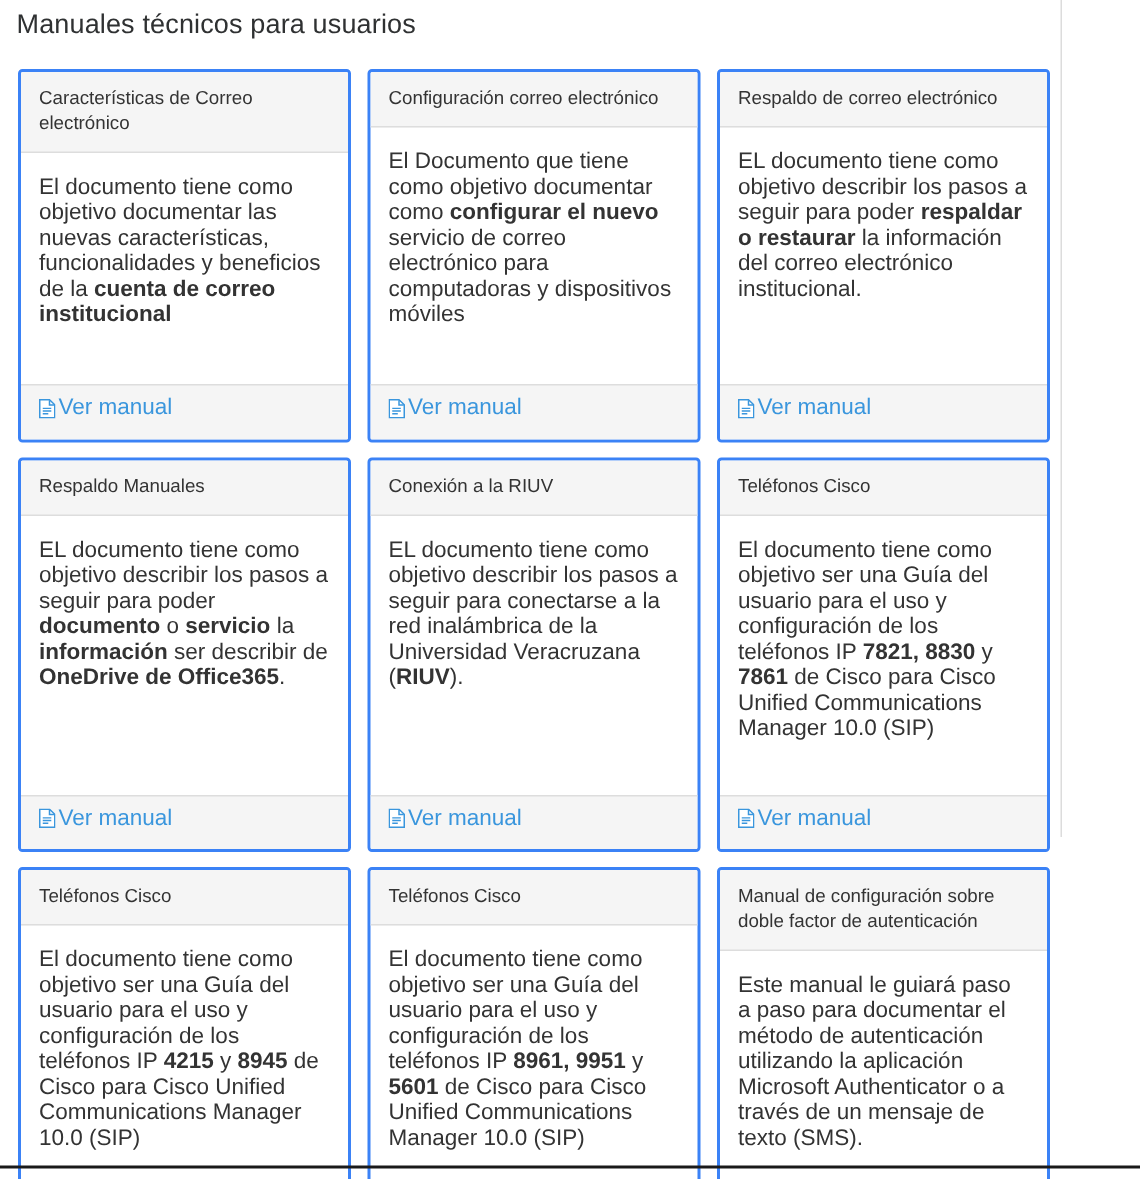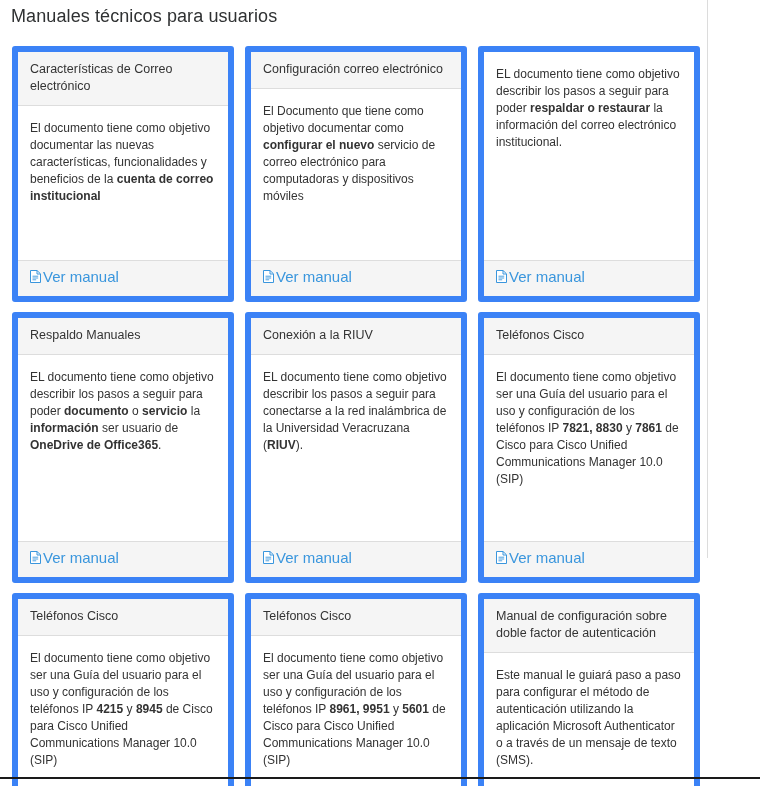--- a/index.html
+++ b/index.html
@@ -44,40 +44,40 @@
     padding: 18px 0 0 12px;
     display: grid;
     grid-template-columns: 222px 222px 222px;
     column-gap: 11px;
     grid-auto-rows: min-content;
   }
   .grid-row {
     display: contents;
   }
   .panel {
-    border: 6px solid #3b82f6;
+    border: 2px solid #3b82f6;
     border-radius: 3px;
     background: #ffffff;
     margin-bottom: 10px;
     display: flex;
     flex-direction: column;
     box-sizing: border-box;
     overflow: hidden;
   }
   .panel-heading {
     background: #f5f5f5;
     border-bottom: 1px solid #dddddd;
     padding: 9px 12px 10px 12px;
     font-size: 12.5px;
     line-height: 17px;
     color: #333333;
   }
   .panel-body {
     padding: 14px 12px 12px 12px;
-    font-size: 12px;
+    font-size: 15px;
     line-height: 17px;
     color: #333333;
     flex: 1 1 auto;
   }
   .panel-body b {
     font-weight: 700;
   }
   .panel-footer {
     background: #f5f5f5;
     border-top: 1px solid #dddddd;
@@ -144,40 +144,41 @@
                 <path d="M7 0.8 V4 H10.2" fill="none" stroke="#3a96dd" stroke-width="1"></path>
                 <path d="M2.5 6.2 H8.2 M2.5 8 H8.2 M2.5 9.8 H6.2" stroke="#3a96dd" stroke-width="0.9"></path>
               </svg>
             </span>
             <span>Ver manual</span>
           </a>
         </div>
       </div>
 
       <div class="panel">
+        <div class="panel-heading">Respaldo de correo electrónico</div>
         <div class="panel-body"><span>EL documento tiene como objetivo describir los pasos a seguir para poder </span><b>respaldar o restaurar</b><span> la información del correo electrónico institucional.</span></div>
         <div class="panel-footer">
           <a class="ver-manual">
             <span class="file-icon">
               <svg width="11" height="13" viewBox="0 0 11 13" xmlns="http://www.w3.org/2000/svg">
                 <path d="M0.5 0.5 H7 L10.5 3.8 V12.5 H0.5 Z" fill="#ffffff" stroke="#3a96dd" stroke-width="1"></path>
                 <path d="M7 0.8 V4 H10.2" fill="none" stroke="#3a96dd" stroke-width="1"></path>
                 <path d="M2.5 6.2 H8.2 M2.5 8 H8.2 M2.5 9.8 H6.2" stroke="#3a96dd" stroke-width="0.9"></path>
               </svg>
             </span>
             <span>Ver manual</span>
           </a>
         </div>
       </div>
     </div>
 
     <div class="grid-row r2">
       <div class="panel">
         <div class="panel-heading">Respaldo Manuales</div>
-        <div class="panel-body"><span>EL documento tiene como objetivo describir los pasos a seguir para poder </span><b>documento</b><span> o </span><b>servicio</b><span> la </span><b>información</b><span> ser usuario de </span><b>OneDrive de Office365</b><span>.</span></div>
+        <div class="panel-body"><span>EL documento tiene como objetivo describir los pasos a seguir para poder </span><b>documento</b><span> o </span><b>servicio</b><span> la </span><b>información</b><span> ser describir de </span><b>OneDrive de Office365</b><span>.</span></div>
         <div class="panel-footer">
           <a class="ver-manual">
             <span class="file-icon">
               <svg width="11" height="13" viewBox="0 0 11 13" xmlns="http://www.w3.org/2000/svg">
                 <path d="M0.5 0.5 H7 L10.5 3.8 V12.5 H0.5 Z" fill="#ffffff" stroke="#3a96dd" stroke-width="1"></path>
                 <path d="M7 0.8 V4 H10.2" fill="none" stroke="#3a96dd" stroke-width="1"></path>
                 <path d="M2.5 6.2 H8.2 M2.5 8 H8.2 M2.5 9.8 H6.2" stroke="#3a96dd" stroke-width="0.9"></path>
               </svg>
             </span>
             <span>Ver manual</span>
@@ -234,21 +235,21 @@
         <div class="panel-heading">Teléfonos Cisco</div>
         <div class="panel-body"><span>El documento tiene como objetivo ser una Guía del usuario para el uso y configuración de los teléfonos IP </span><b>8961, 9951</b><span> y </span><b>5601</b><span> de Cisco para Cisco Unified Communications Manager 10.0 (SIP)</span></div>
         <div class="panel-footer">
           
         </div>
 
       </div>
 
       <div class="panel tall">
         <div class="panel-heading">Manual de configuración sobre doble factor de autenticación</div>
-        <div class="panel-body"><span>Este manual le guiará paso a paso para configurar el método de autenticación utilizando la aplicación Microsoft Authenticator o a través de un mensaje de texto (SMS).</span></div>
+        <div class="panel-body"><span>Este manual le guiará paso a paso para documentar el método de autenticación utilizando la aplicación Microsoft Authenticator o a través de un mensaje de texto (SMS).</span></div>
         <div class="panel-footer">
           
         </div>
 
       </div>
     </div>
   </div>
 </div>
 
 <div id="bottom-rule"></div>

